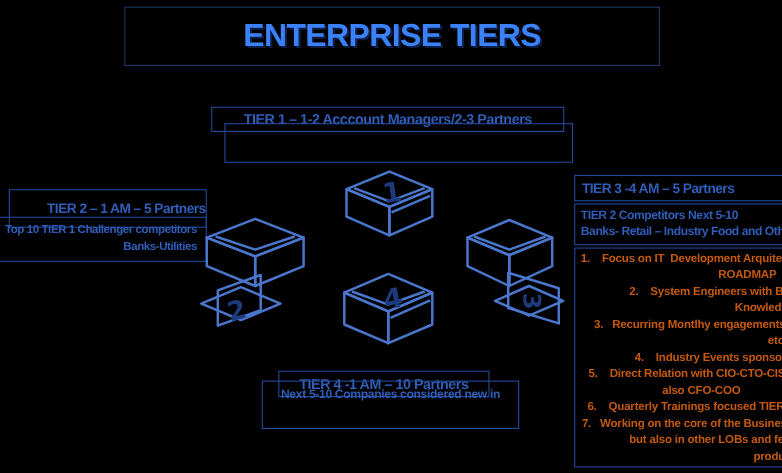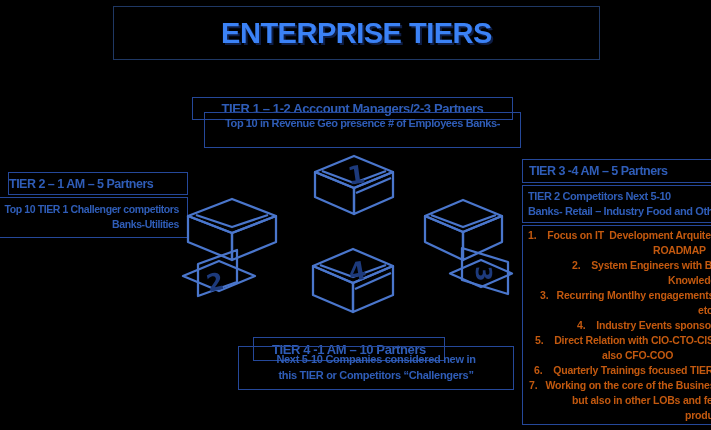--- a/index.html
+++ b/index.html
@@ -17,22 +17,22 @@
 
   
   .t1-header{left:192px;top:85px;width:321px;height:23px;border:1.5px solid #25489a;
              display:flex;align-items:center;justify-content:center;margin-top:12px;}
   .t1-header span{font-size:13px;letter-spacing:-0.4px;}
   .t1-desc{left:204px;top:112px;width:317px;height:36px;border:1px solid #25489a;
            text-align:center;padding-top:3px;}
   .t1-desc div{font-size:11px;letter-spacing:-0.4px;line-height:15px;}
 
   
-  .t2-header{left:8px;top:172px;width:180px;height:23px;border:1.5px solid #25489a;
-             display:flex;align-items:center;justify-content:flex-start;}
+  .t2-header{left:8px;top:172px;width:180px;height:35px;border:1.5px solid #25489a;
+             display:flex;align-items:center;justify-content:flex-end;}
   .t2-header span{font-size:12.5px;letter-spacing:-0.5px;}
   .t2-desc{left:-40px;top:197px;width:228px;height:41px;border:1px solid #25489a;
            text-align:right;padding:4px 8px 0 0;}
   .t2-desc div{font-size:10.5px;letter-spacing:-0.4px;line-height:15px;}
 
   
   .t3-header{left:522px;top:159px;width:280px;height:24px;border:1.5px solid #25489a;
              display:flex;align-items:center;}
   .t3-header span{font-size:12.5px;letter-spacing:-0.5px;padding-left:6px;}
   .t3-desc{left:522px;top:185px;width:280px;height:38px;border:1.5px solid #25489a;
@@ -40,21 +40,21 @@
   .t3-desc div{font-size:11px;letter-spacing:-0.4px;line-height:15px;}
   .t3-list{left:522px;top:225px;width:280px;height:200px;border:1.5px solid #25489a;
            padding-top:2px;color:#c3590f;font-weight:bold;font-size:10.5px;
            letter-spacing:-0.2px;}
   .t3-list .ln{height:15px;line-height:15px;white-space:nowrap;}
 
   
   .t4-header{left:253px;top:337px;width:192px;height:24px;border:1.5px solid #25489a;
              display:flex;align-items:center;justify-content:center;}
   .t4-header span{font-size:13px;letter-spacing:-0.4px;}
-  .t4-desc{left:238px;top:346px;width:276px;height:44px;border:1.5px solid #25489a;
+  .t4-desc{left:238px;top:346px;width:234px;height:44px;border:1.5px solid #25489a;
            text-align:center;padding-top:4px;}
   .t4-desc div{font-size:11px;letter-spacing:-0.3px;line-height:16px;}
 
   
   svg{position:absolute;overflow:visible;}
   .cube{stroke:#4a76cc;stroke-width:2.25;fill:none;stroke-linejoin:round;}
   .boxnum{fill:#1d3a7c;font-family:"DejaVu Sans",sans-serif;font-weight:bold;}
   .svg1{left:311px;top:153px;}
   .svg2{left:179px;top:197px;}
   .svg3{left:420px;top:196px;}
@@ -64,21 +64,20 @@
 <body>
 
 <div class="abs title-box">
   <span class="title-text">ENTERPRISE TIERS</span>
 </div>
 
 <div class="abs t1-header">
   <span class="blue nw">TIER 1 – 1-2 Acccount Managers/2-3 Partners</span>
 </div>
 <div class="abs t1-desc">
-  <div class="blue nw">Top 10 in Revenue Geo presence # of Employees Banks-</div>
 </div>
 
 <div class="abs t2-header">
   <span class="blue nw">TIER 2 – 1 AM – 5 Partners</span>
 </div>
 <div class="abs t2-desc">
   <div class="blue nw">Top 10 TIER 1 Challenger competitors</div>
   <div class="blue nw">Banks-Utilities</div>
 </div>
 
@@ -103,21 +102,20 @@
   <div class="ln" style="margin-left:6px">7.&nbsp;&nbsp;&nbsp;Working on the core of the Business</div>
   <div class="ln" style="margin-left:49px">but also in other LOBs and features</div>
   <div class="ln" style="margin-left:162px">products</div>
 </div>
 
 <div class="abs t4-header">
   <span class="blue nw">TIER 4 -1 AM – 10 Partners</span>
 </div>
 <div class="abs t4-desc">
   <div class="blue nw">Next 5-10 Companies considered new in</div>
-  <div class="blue nw">this TIER or Competitors “Challengers”</div>
 </div>
 
 <svg class="svg1" width="86" height="66">
   <polygon class="cube" points="43,3 82,19 43,35 4,19"></polygon>
   <polygon class="cube" points="4,19 43,35 43,61 4,44"></polygon>
   <polygon class="cube" points="82,19 43,35 43,61 82,44"></polygon>
   <polyline class="cube" points="11,18 43,30 75,18" stroke-width="1.6"></polyline>
   <line class="cube" x1="45" y1="40" x2="80" y2="25" stroke-width="1.6"></line>
   <text class="boxnum" x="37" y="31" font-size="25" transform="rotate(-8 43 24)">1</text>
 </svg>

